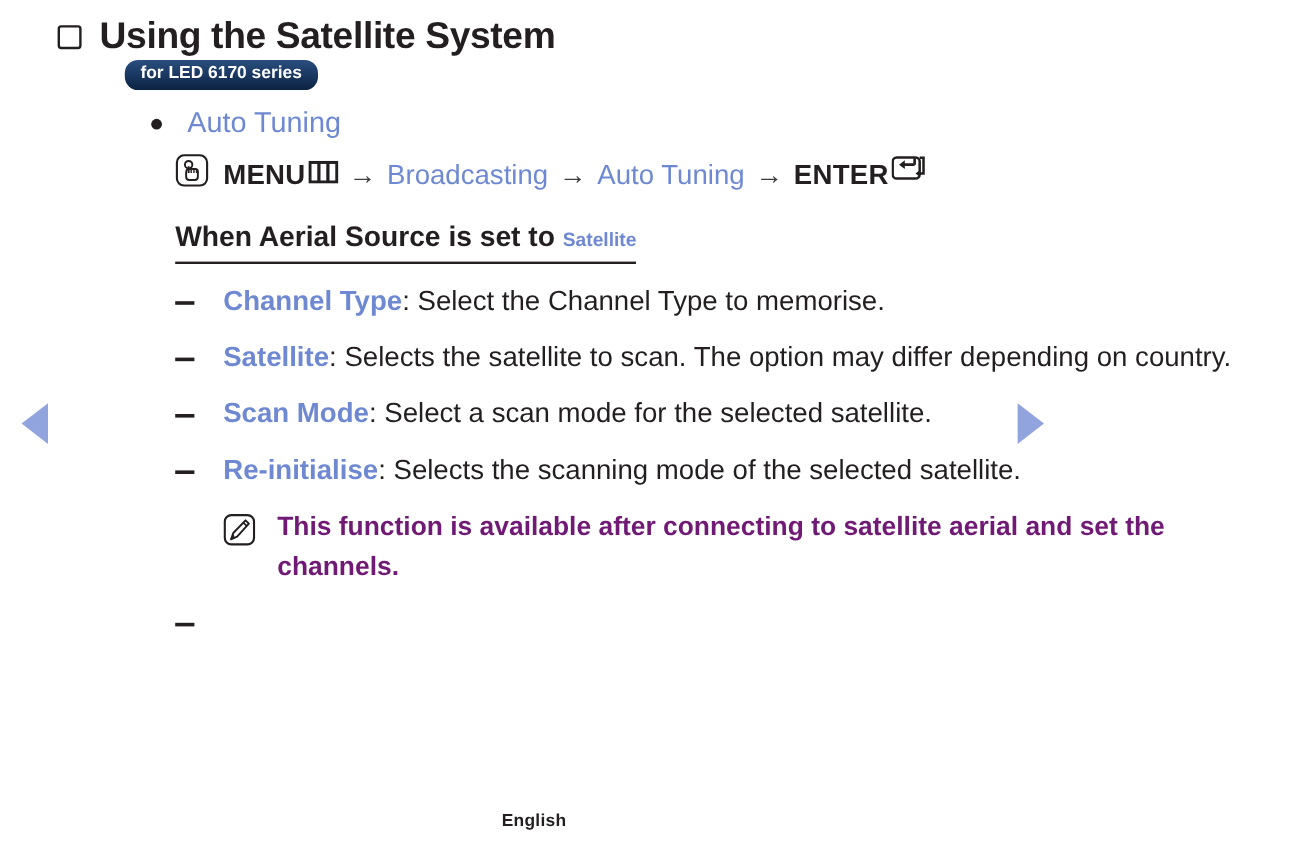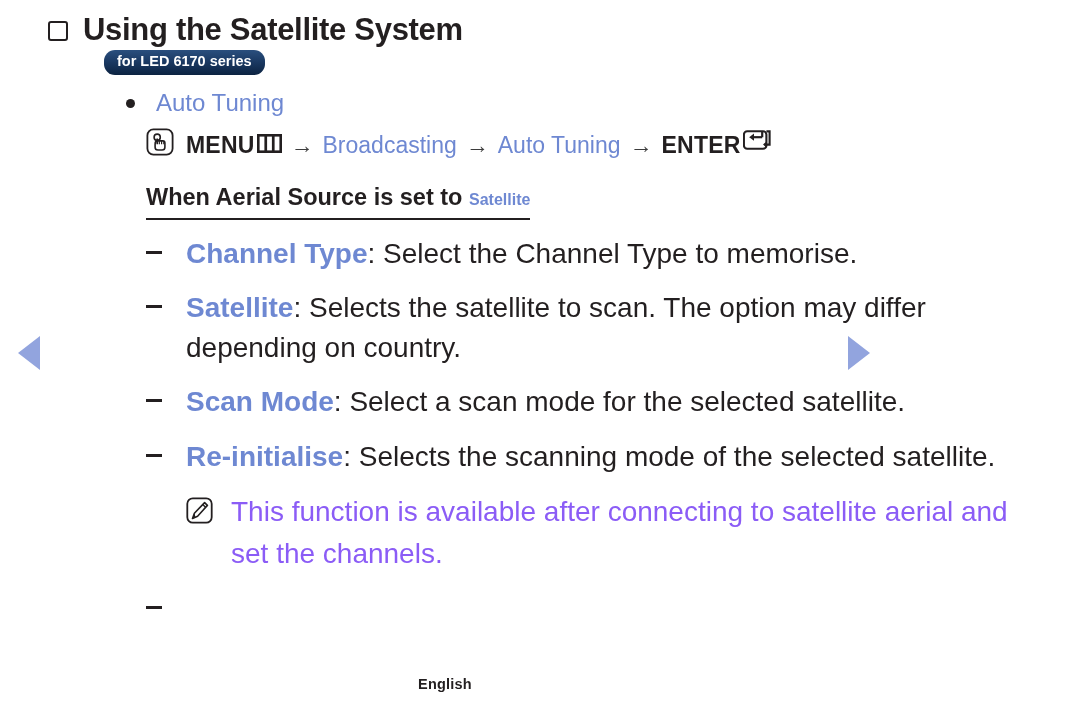--- a/index.html
+++ b/index.html
@@ -172,21 +172,21 @@
   }
   .dash-mark {
     flex: none;
     width: 16px;
     height: 3px;
     background: #231f20;
     margin-top: 17px;
     margin-right: 24px;
   }
   .dash-body {
-    font-size: 28px;
+    font-size: 23px;
     line-height: 1.44;
     color: #231f20;
     max-width: 875px;
   }
   .term {
     color: #6e88d2;
     font-weight: bold;
   }
 
   
@@ -195,24 +195,25 @@
     align-items: flex-start;
     margin-top: 14px;
     padding-left: 138px;
   }
   .ico-note {
     flex: none;
     margin-right: 18px;
     margin-top: 6px;
   }
   .note-body {
-    font-size: 28px;
+    font-size: 22px;
     line-height: 1.5;
-    color: #8b5cf6;
+    color: #701a75;
     max-width: 840px;
+    font-weight: bold;
   }
 
   
   .footer {
     position: absolute;
     left: 2px;
     right: 0;
     top: 676px;
     text-align: center;
     font-size: 14.5px;

